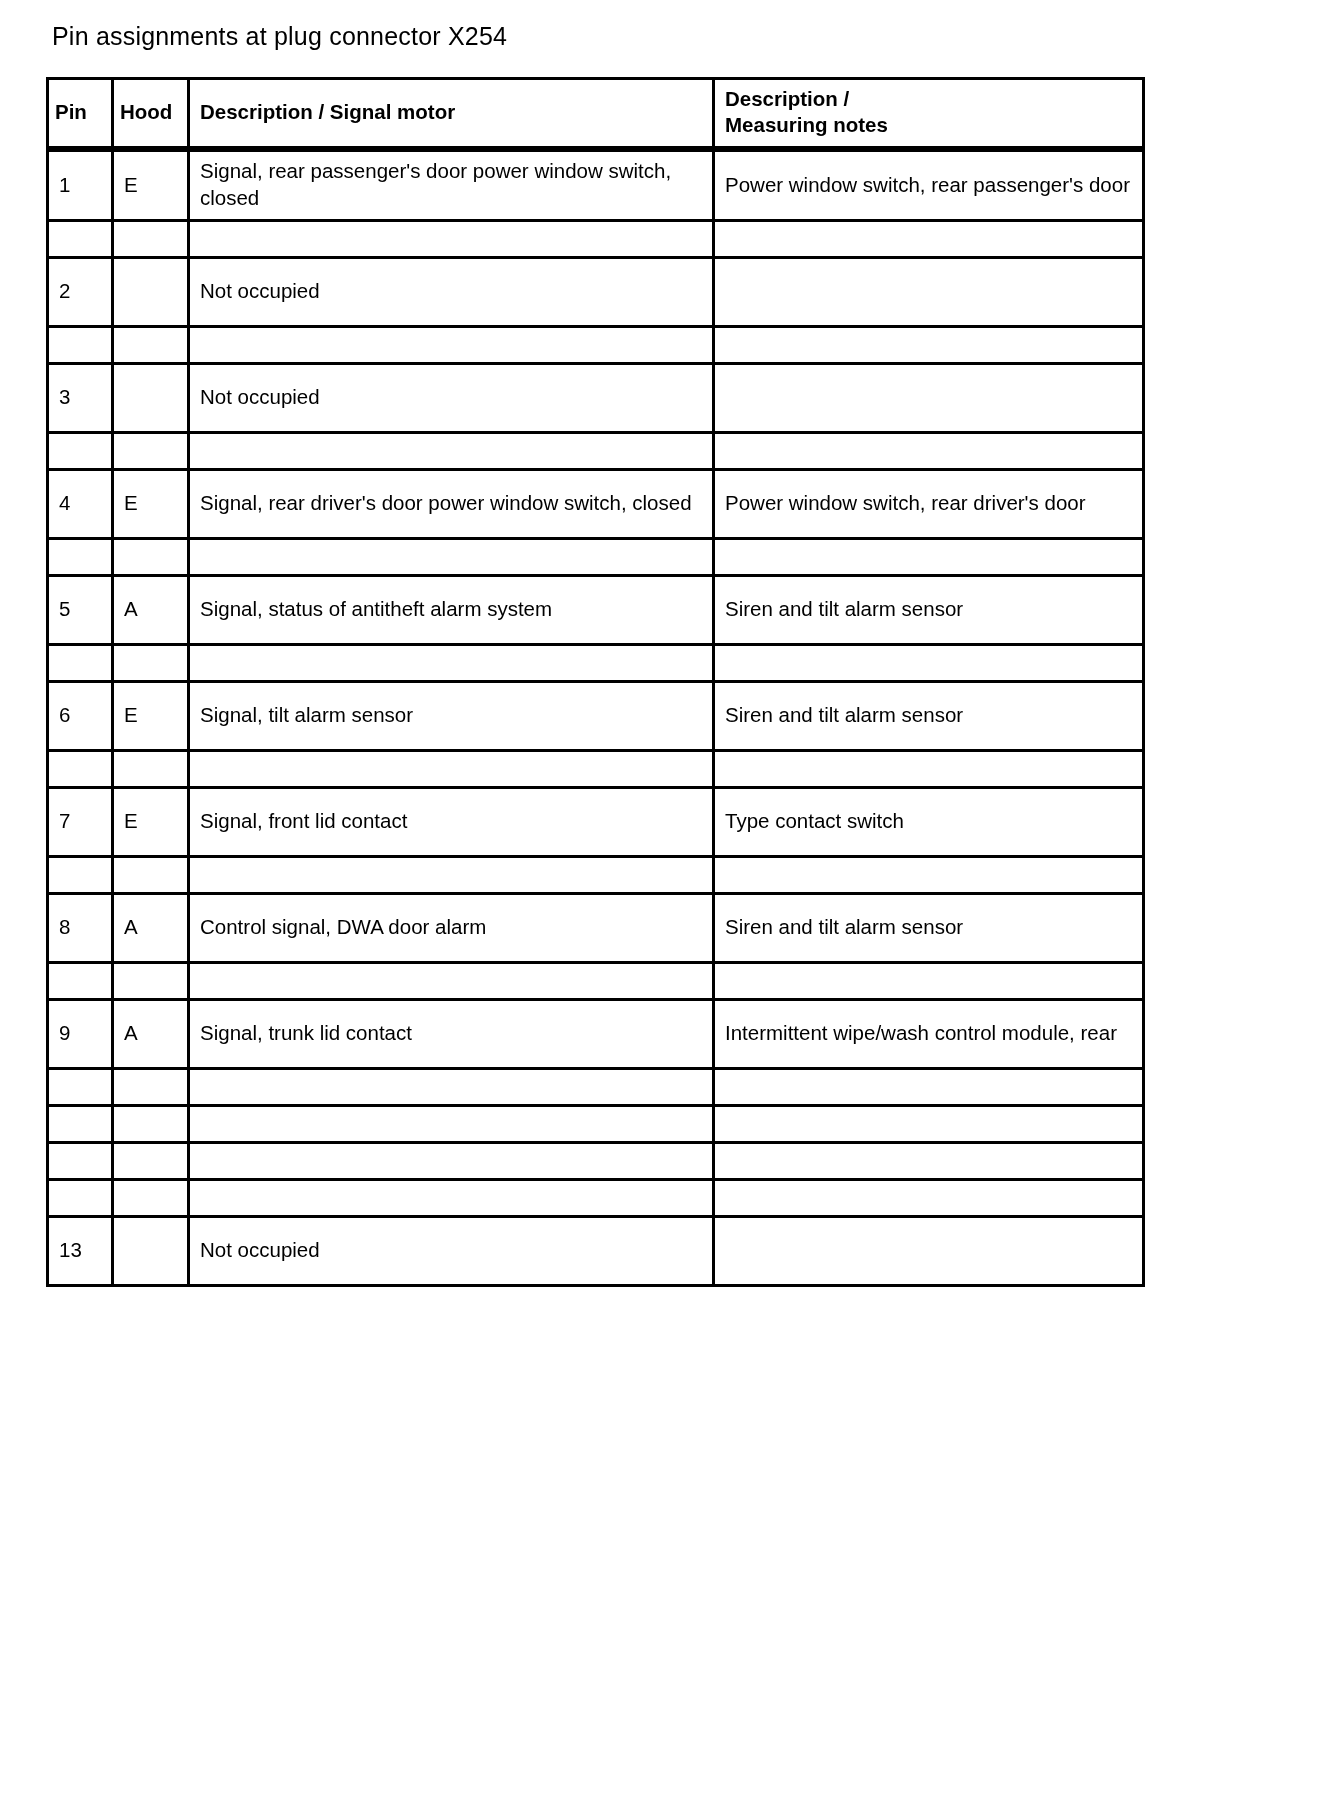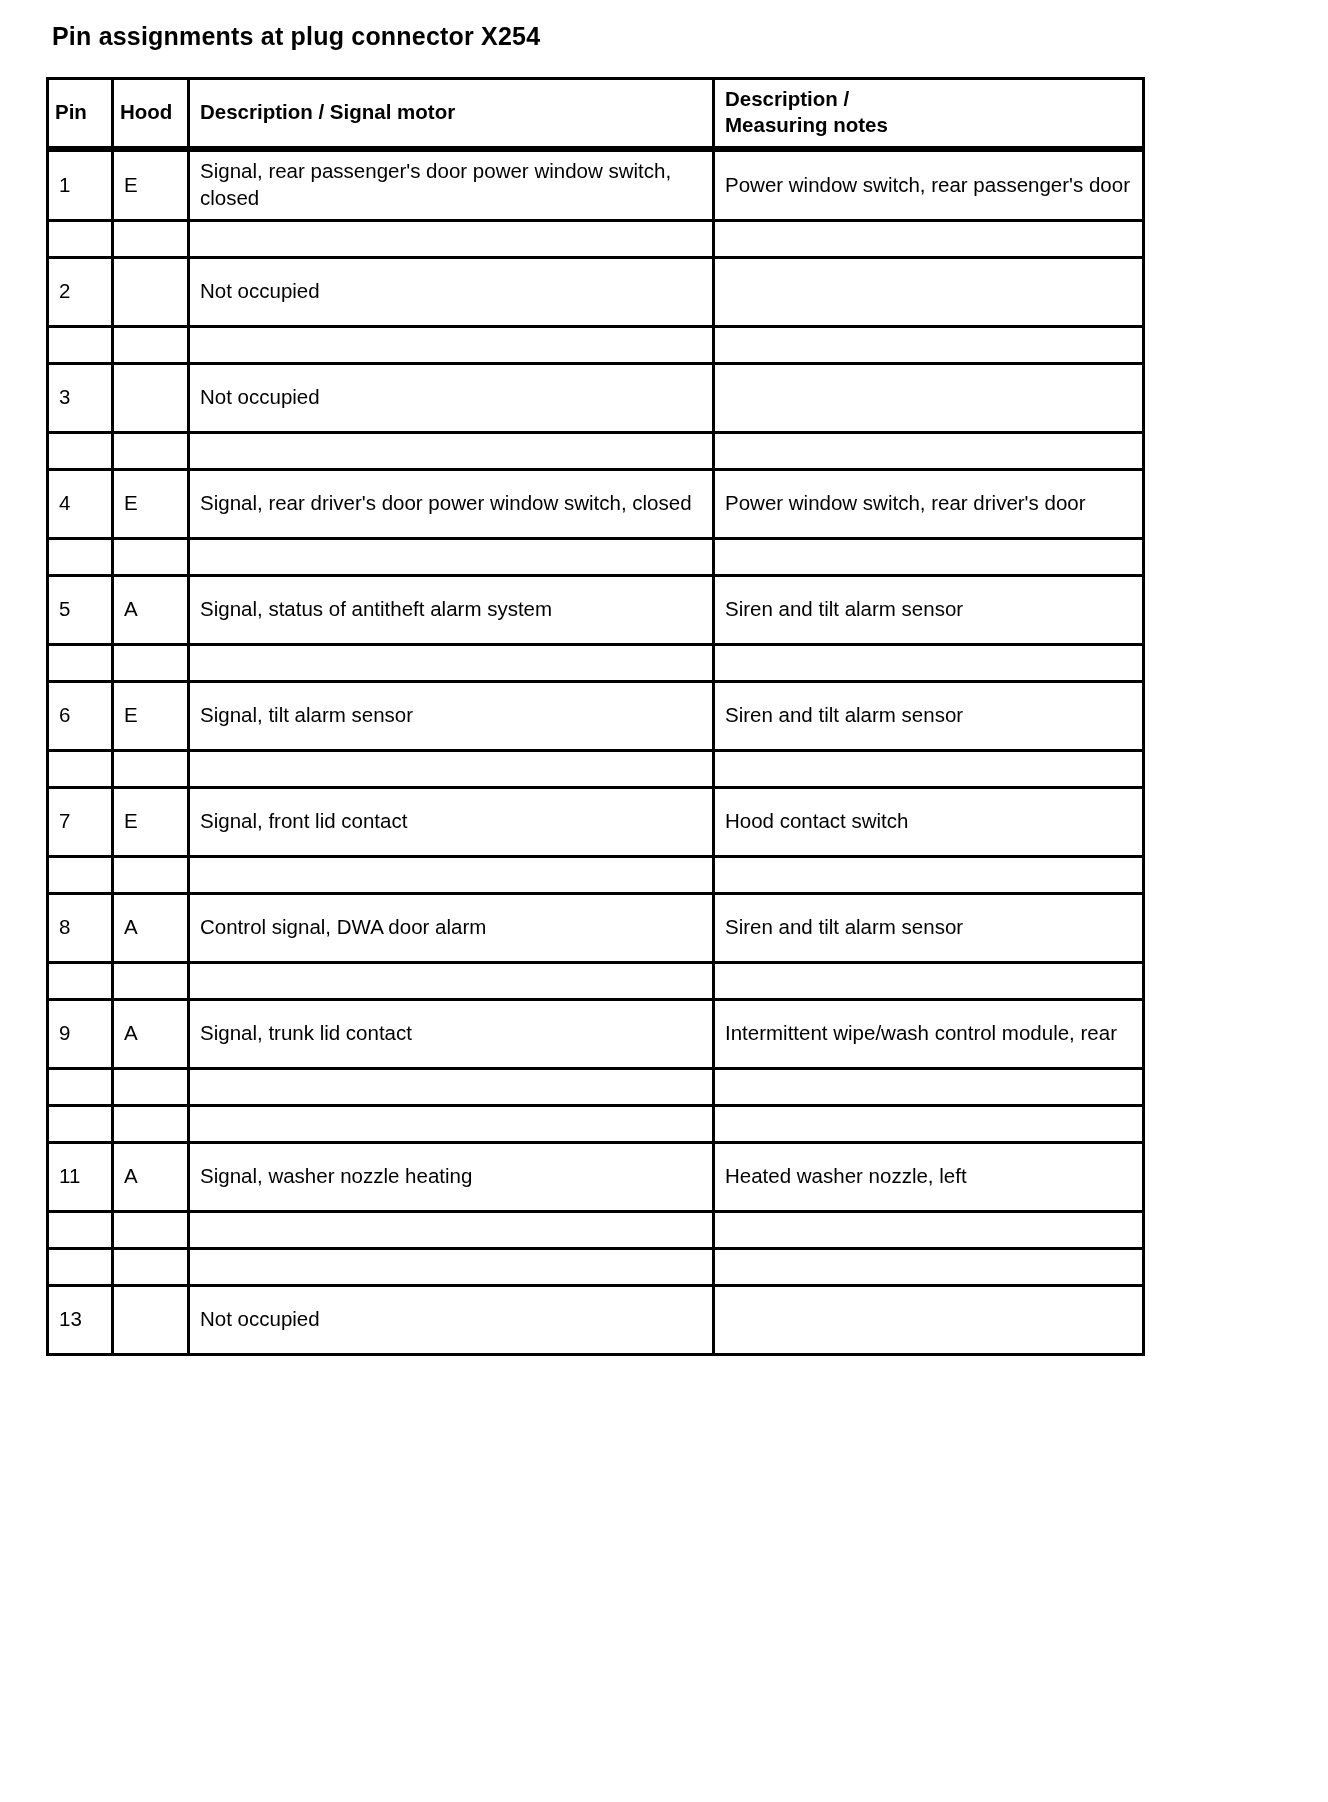--- a/index.html
+++ b/index.html
@@ -14,21 +14,21 @@
     color: #000000;
     position: relative;
     overflow: hidden;
   }
   .page {
     padding: 22px 46px 0 46px;
     box-sizing: border-box;
   }
   .doc-title {
     font-size: 25px;
-    font-weight: bold;
+    font-weight: normal;
     letter-spacing: 0.2px;
     margin: 0 0 26px 6px;
   }
   table.pin-table {
     border-collapse: separate;
     border-spacing: 0;
     width: 1032px;
     table-layout: fixed;
   }
   table.pin-table td,
@@ -170,21 +170,21 @@
         <tr class="spacer">
           <td>&nbsp;</td>
           <td>&nbsp;</td>
           <td>&nbsp;</td>
           <td>&nbsp;</td>
         </tr>
         <tr>
           <td class="pin cell-tall">7</td>
           <td class="type cell-tall">E</td>
           <td class="desc cell-tall">Signal, front lid contact</td>
-          <td class="conn cell-tall">Hood contact switch</td>
+          <td class="conn cell-tall">Type contact switch</td>
         </tr>
         <tr class="spacer">
           <td>&nbsp;</td>
           <td>&nbsp;</td>
           <td>&nbsp;</td>
           <td>&nbsp;</td>
         </tr>
         <tr>
           <td class="pin cell-tall">8</td>
           <td class="type cell-tall">A</td>
@@ -208,26 +208,20 @@
           <td>&nbsp;</td>
           <td>&nbsp;</td>
           <td>&nbsp;</td>
         </tr>
         <tr class="spacer">
           <td>&nbsp;</td>
           <td>&nbsp;</td>
           <td>&nbsp;</td>
           <td>&nbsp;</td>
         </tr>
-        <tr>
-          <td class="pin cell-tall">11</td>
-          <td class="type cell-tall">A</td>
-          <td class="desc cell-tall">Signal, washer nozzle heating</td>
-          <td class="conn cell-tall">Heated washer nozzle, left</td>
-        </tr>
         <tr class="spacer">
           <td>&nbsp;</td>
           <td>&nbsp;</td>
           <td>&nbsp;</td>
           <td>&nbsp;</td>
         </tr>
         <tr class="spacer">
           <td>&nbsp;</td>
           <td>&nbsp;</td>
           <td>&nbsp;</td>

